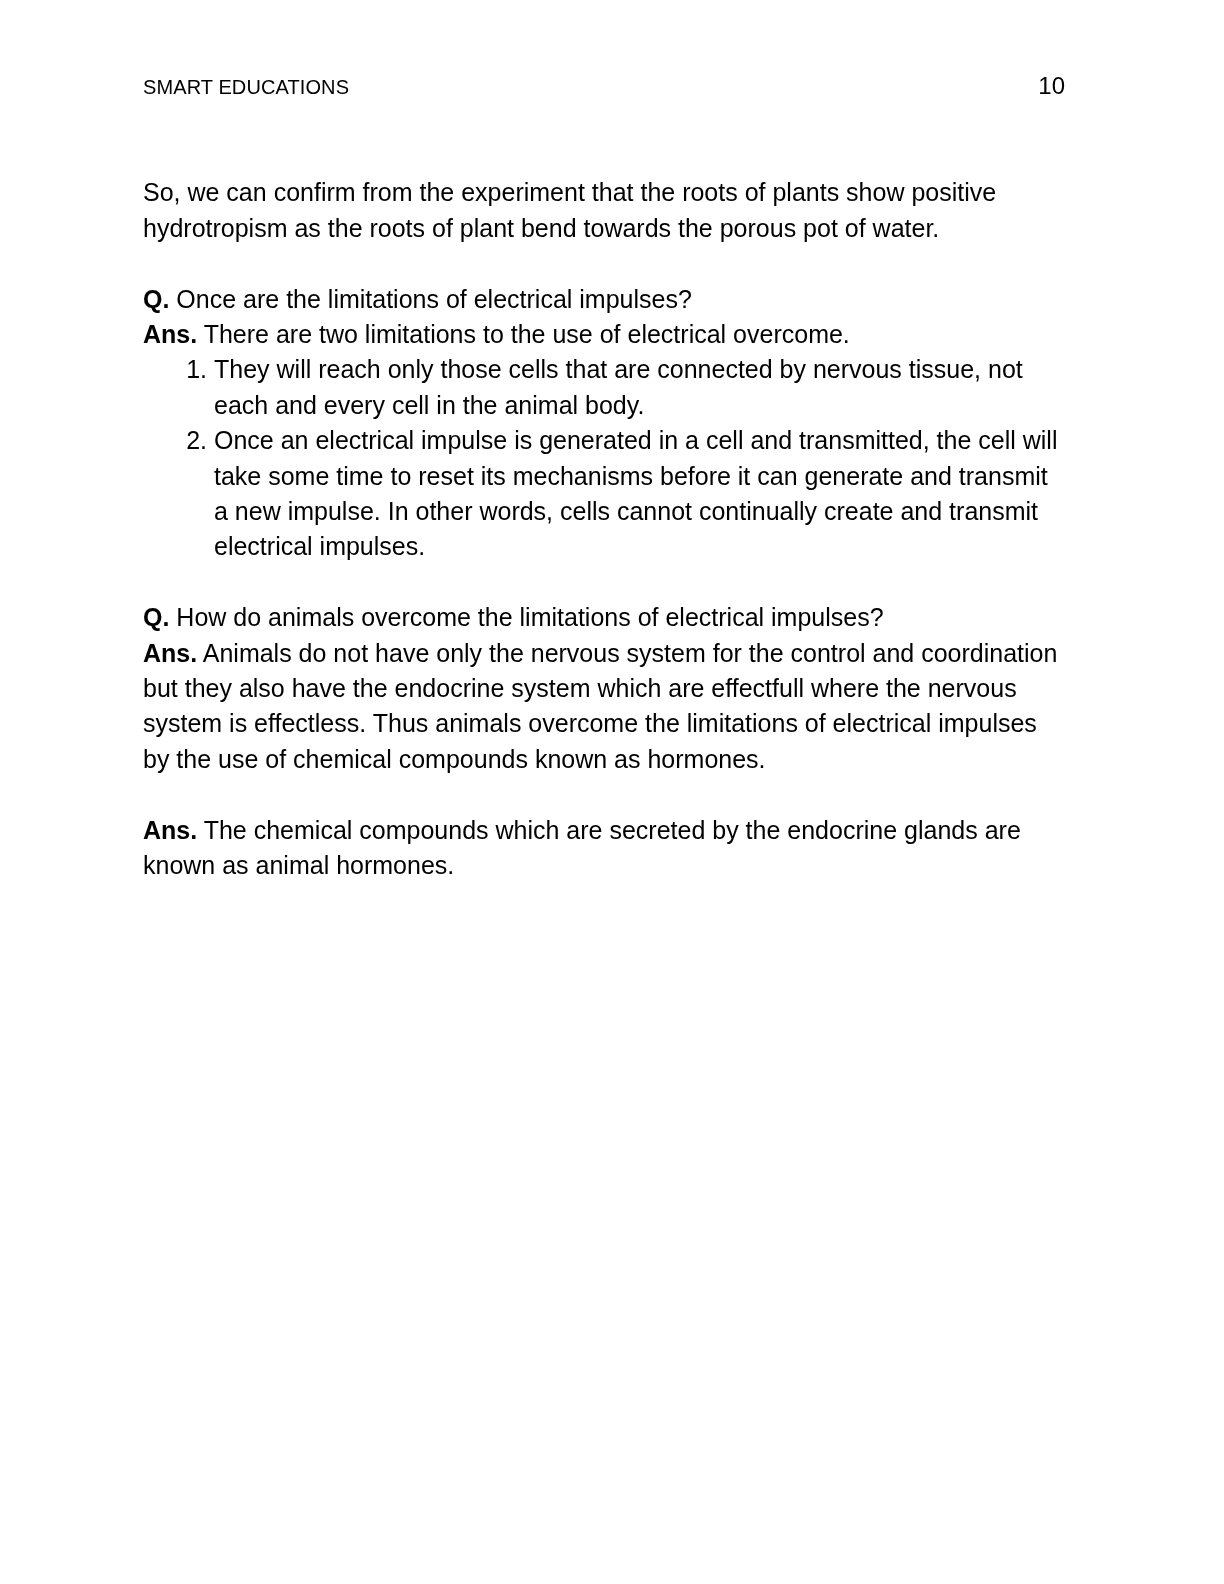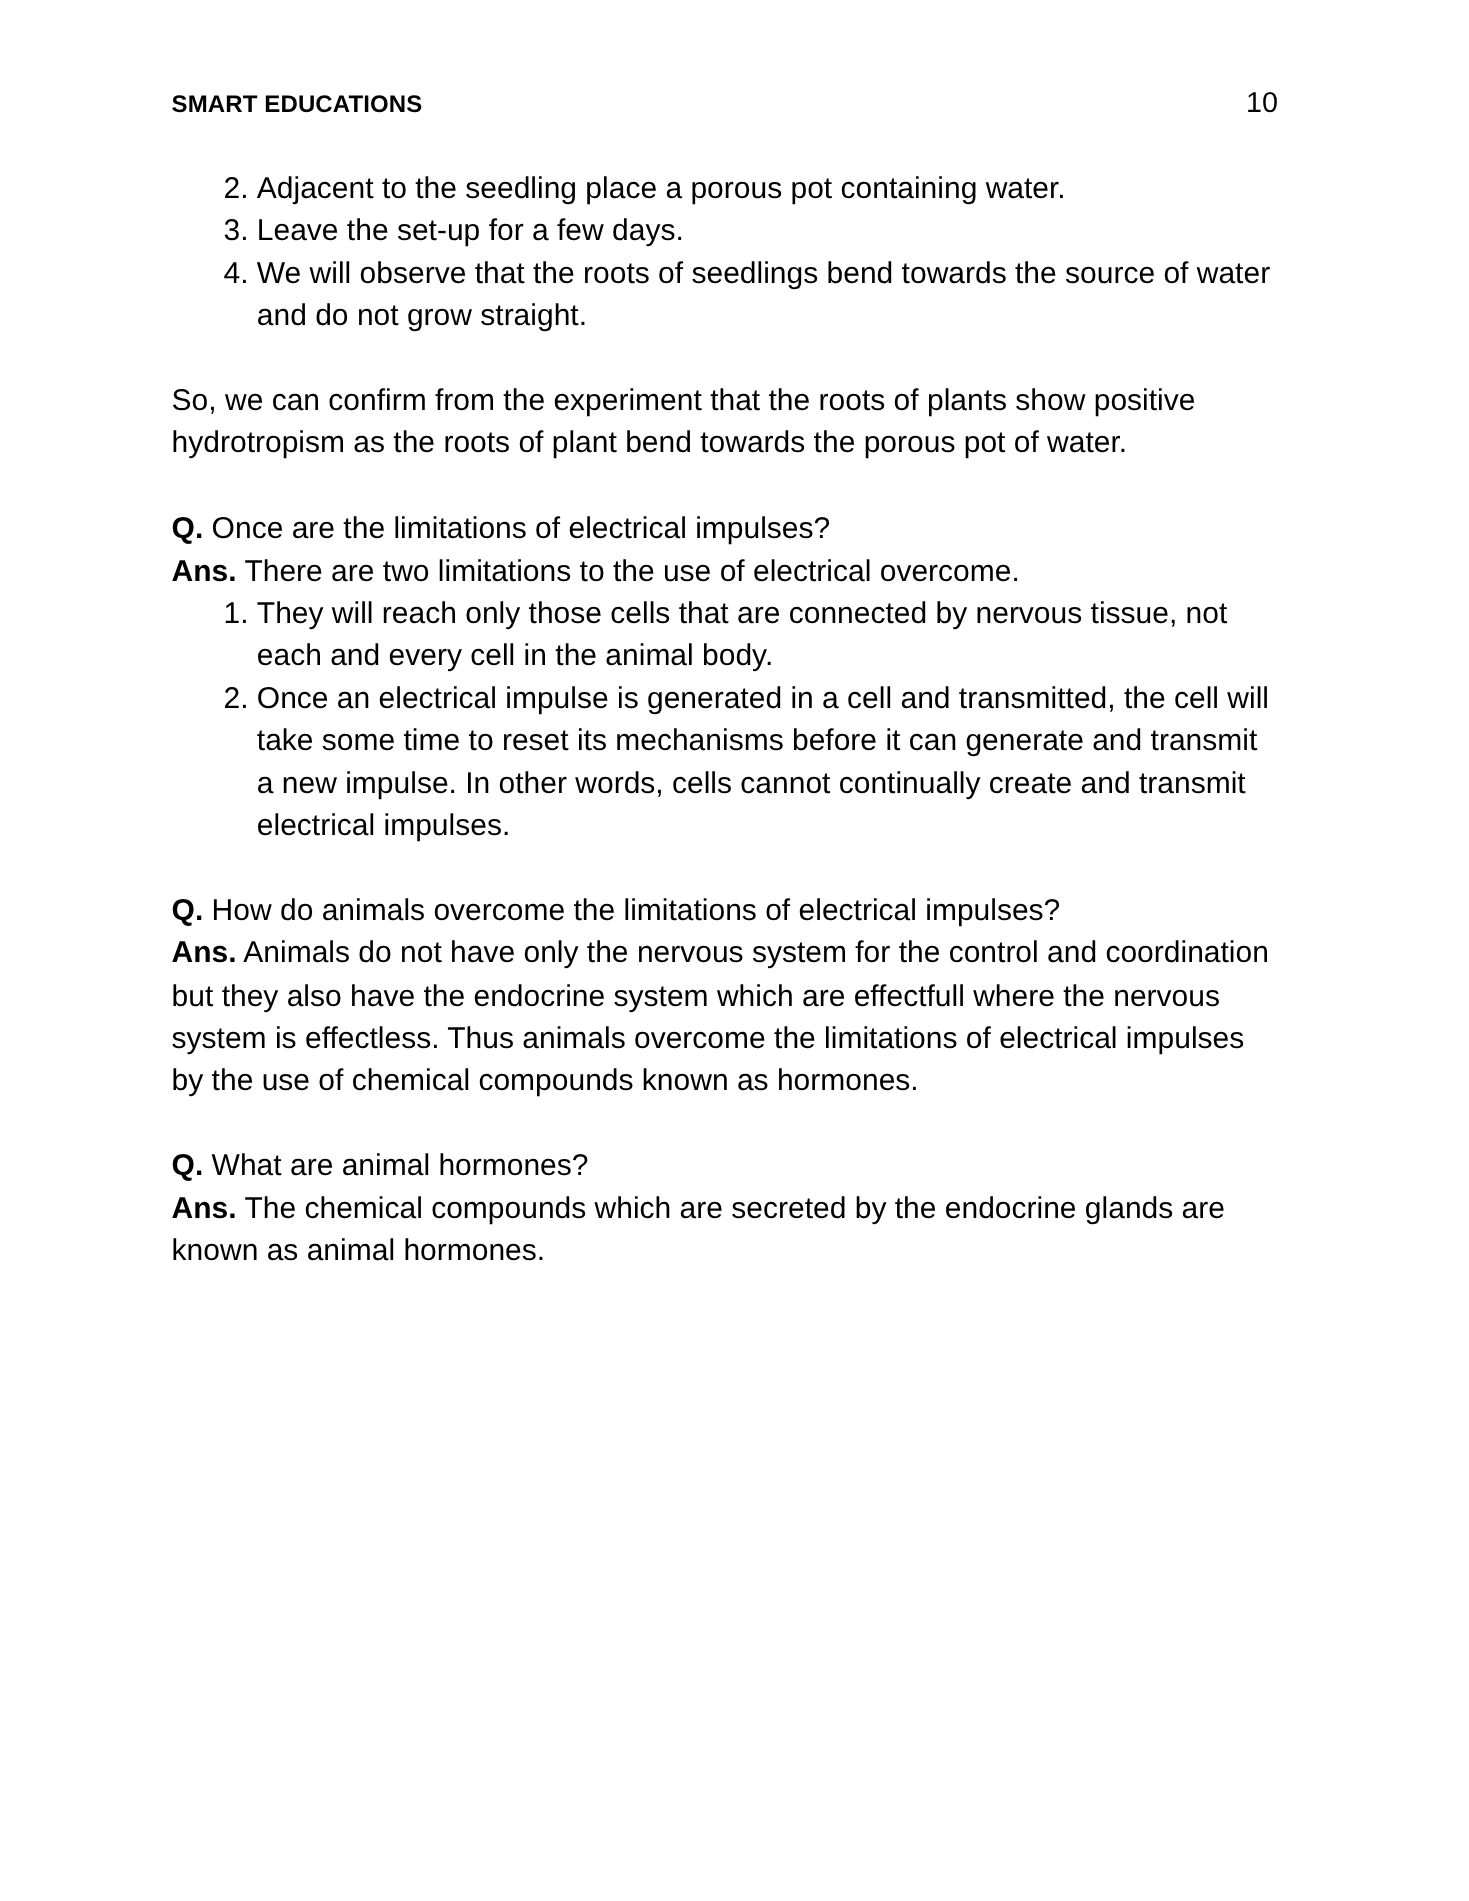--- a/index.html
+++ b/index.html
@@ -4,21 +4,21 @@
   <style>
     html, body { margin: 0; padding: 0; background: #ffffff; }
     body {
       width: 1224px; height: 1584px; position: relative; overflow: hidden;
       font-family: "Liberation Sans", sans-serif; color: #000;
     }
     .header {
       position: absolute; left: 143px; top: 72px; width: 922px;
       display: flex; justify-content: space-between; align-items: baseline;
     }
-    .header .title { font-weight: bold; font-size: 20px; letter-spacing: 0.1px; }
+    .header .title { font-weight: normal; font-size: 20px; letter-spacing: 0.1px; }
     .header .pageno { font-size: 24px; }
     .content {
       position: absolute; left: 143px; top: 140px; width: 925px;
       font-size: 25px; line-height: 35.4px;
     }
     ol { margin: 0; padding-left: 71px; }
     ol li { padding-left: 0; }
     ol li::marker { font-variant-numeric: normal; }
     p { margin: 0; }
     .gap { height: 35.4px; }
@@ -26,25 +26,20 @@
   </style>
 </head>
 <body>
 
 <div class="header">
   <span class="title">SMART EDUCATIONS</span>
   <span class="pageno">10</span>
 </div>
 
 <div class="content">
-  <ol start="2">
-    <li>Adjacent to the seedling place a porous pot containing water.</li>
-    <li>Leave the set-up for a few days.</li>
-    <li>We will observe that the roots of seedlings bend towards the source of water and do not grow straight.</li>
-  </ol>
   <div class="gap"></div>
   <p>So, we can confirm from the experiment that the roots of plants show positive hydrotropism as the roots of plant bend towards the porous pot of water.</p>
   <div class="gap"></div>
 
   <div>
     <p><b>Q.</b><span> Once are the limitations of electrical impulses?</span></p>
     <p><b>Ans.</b><span> There are two limitations to the use of electrical overcome.</span></p>
     <ol>
       <li>They will reach only those cells that are connected by nervous tissue, not each and every cell in the animal body.</li>
       <li>Once an electrical impulse is generated in a cell and transmitted, the cell will take some time to reset its mechanisms before it can generate and transmit a new impulse. In other words, cells cannot continually create and transmit electrical impulses.</li>
@@ -52,16 +47,15 @@
   </div>
   <div class="gap"></div>
 
   <div>
     <p><b>Q.</b><span> How do animals overcome the limitations of electrical impulses?</span></p>
     <p><b>Ans.</b><span> Animals do not have only the nervous system for the control and coordination but they also have the endocrine system which are effectfull where the nervous system is effectless. Thus animals overcome the limitations of electrical impulses by the use of chemical compounds known as hormones.</span></p>
   </div>
   <div class="gap"></div>
 
   <div>
-    <p><b>Q.</b><span> What are animal hormones?</span></p>
     <p><b>Ans.</b><span> The chemical compounds which are  secreted by the endocrine glands are known as animal hormones.</span></p>
   </div>
 </div>
 
 </body></html>

